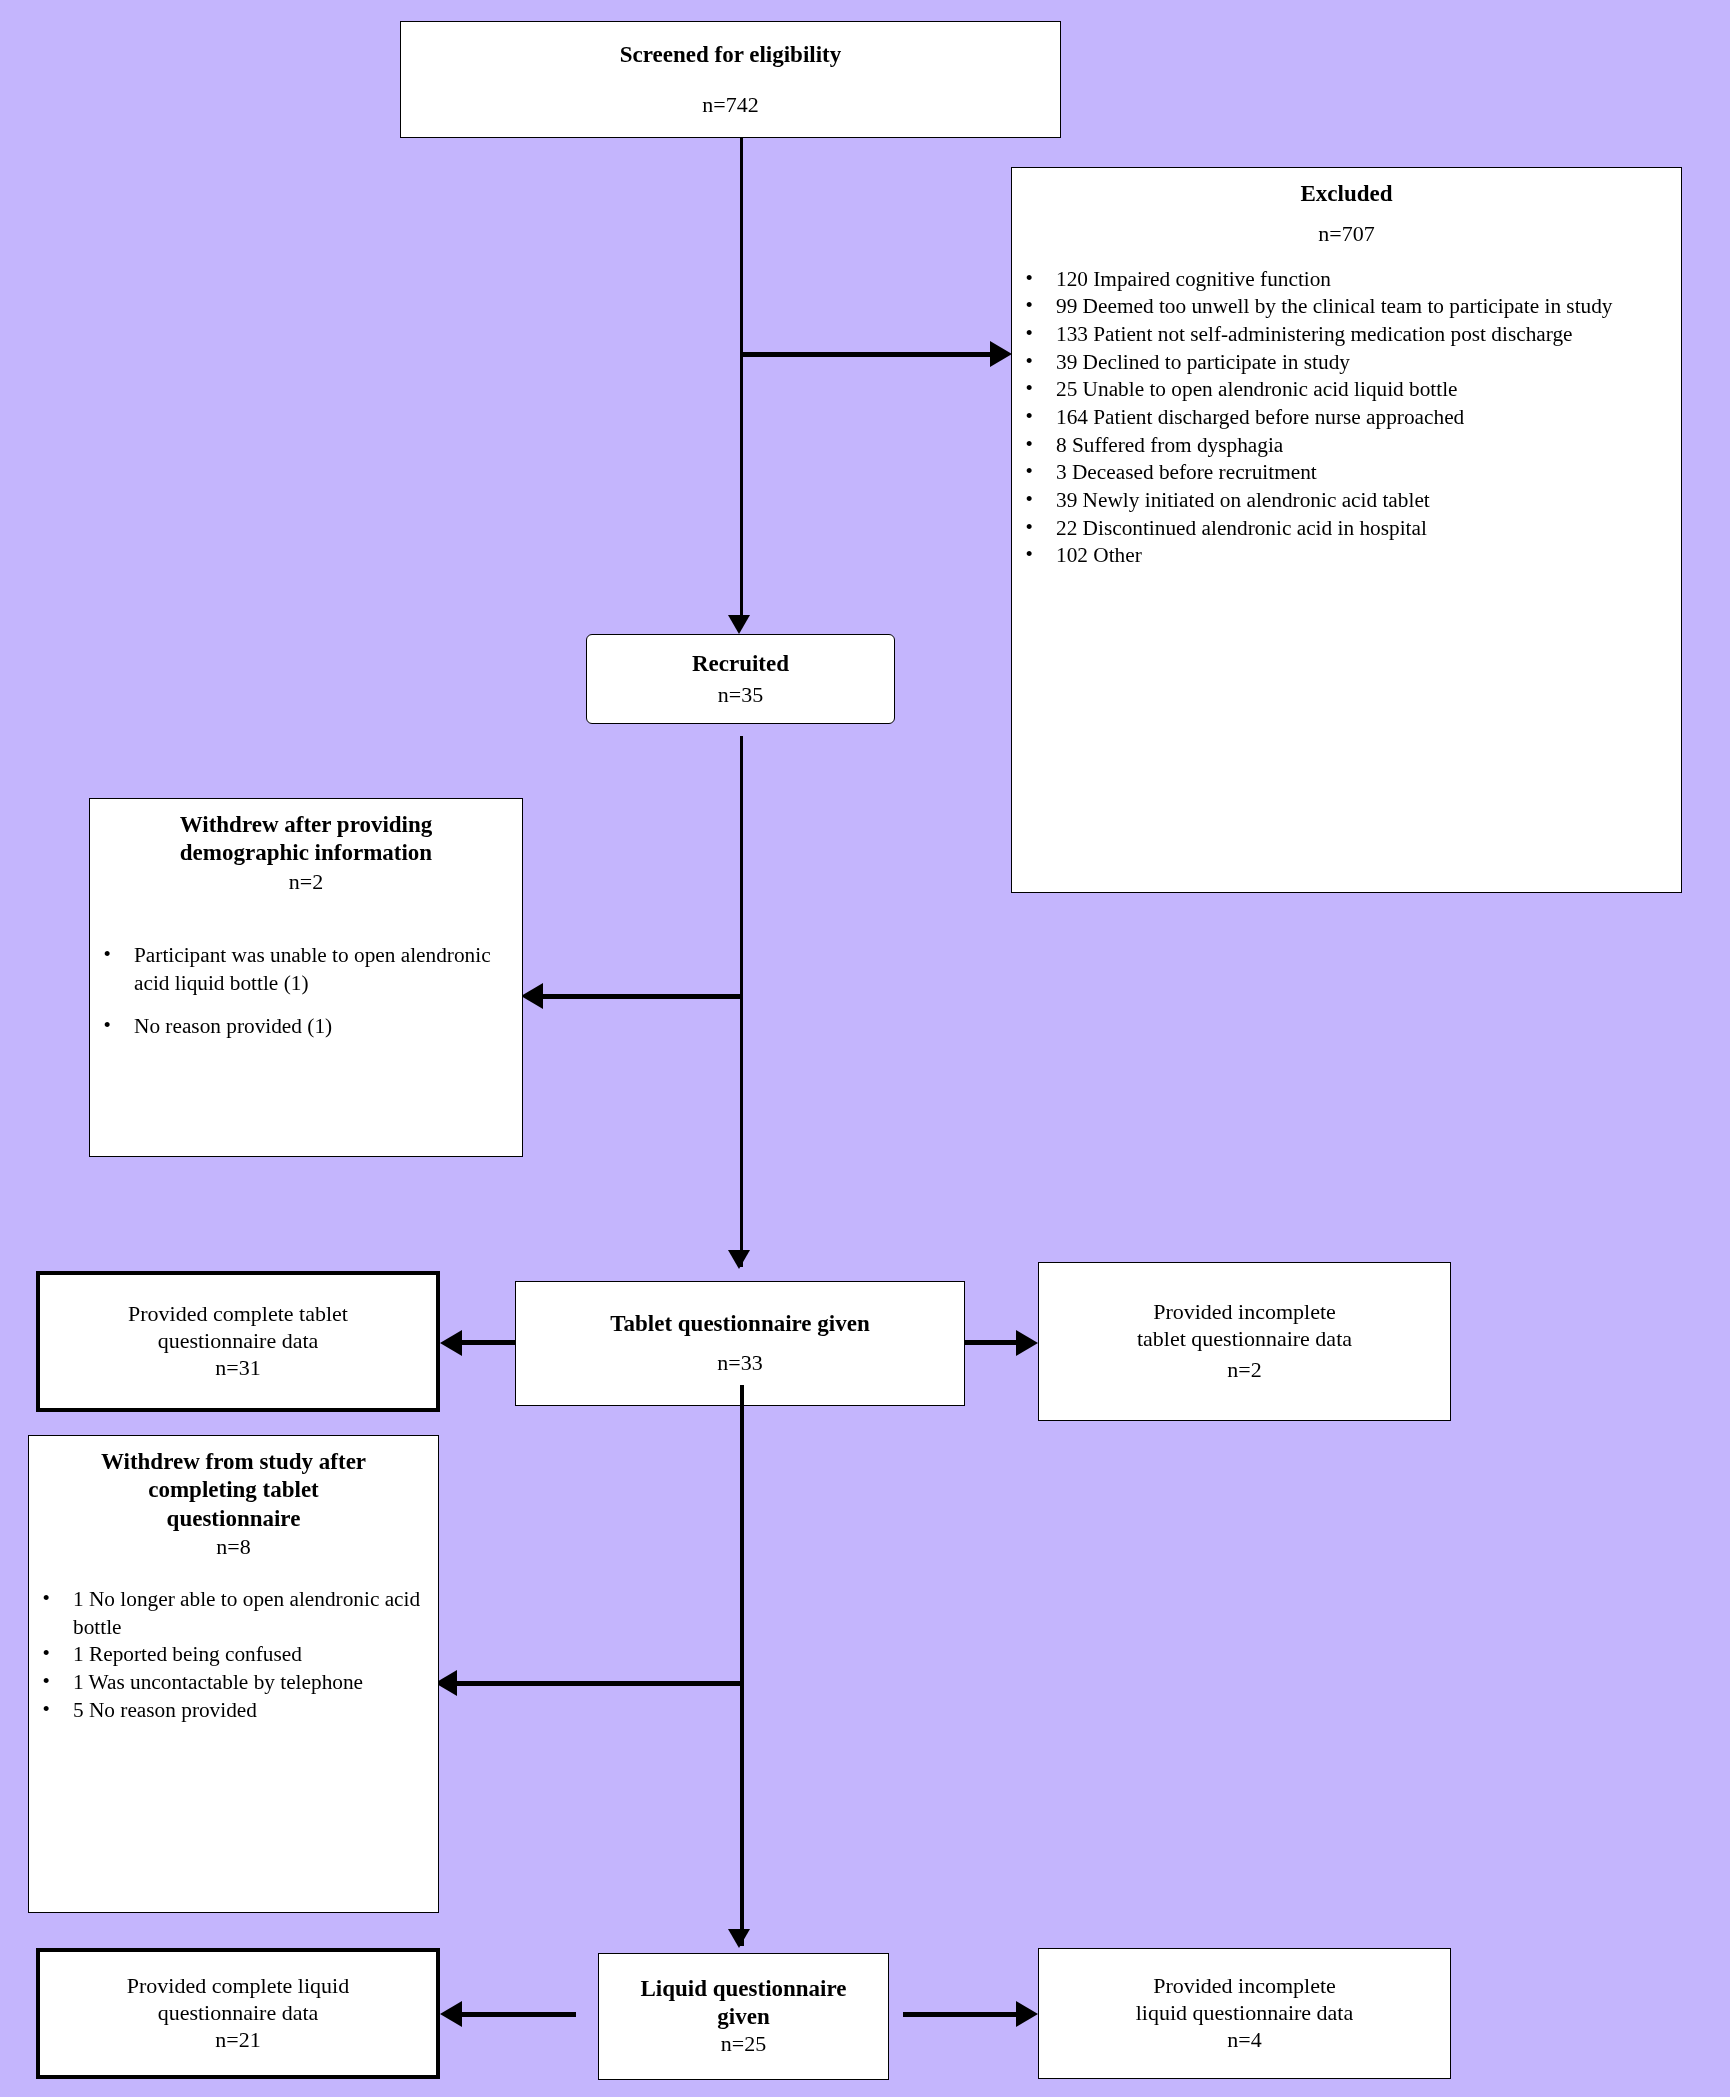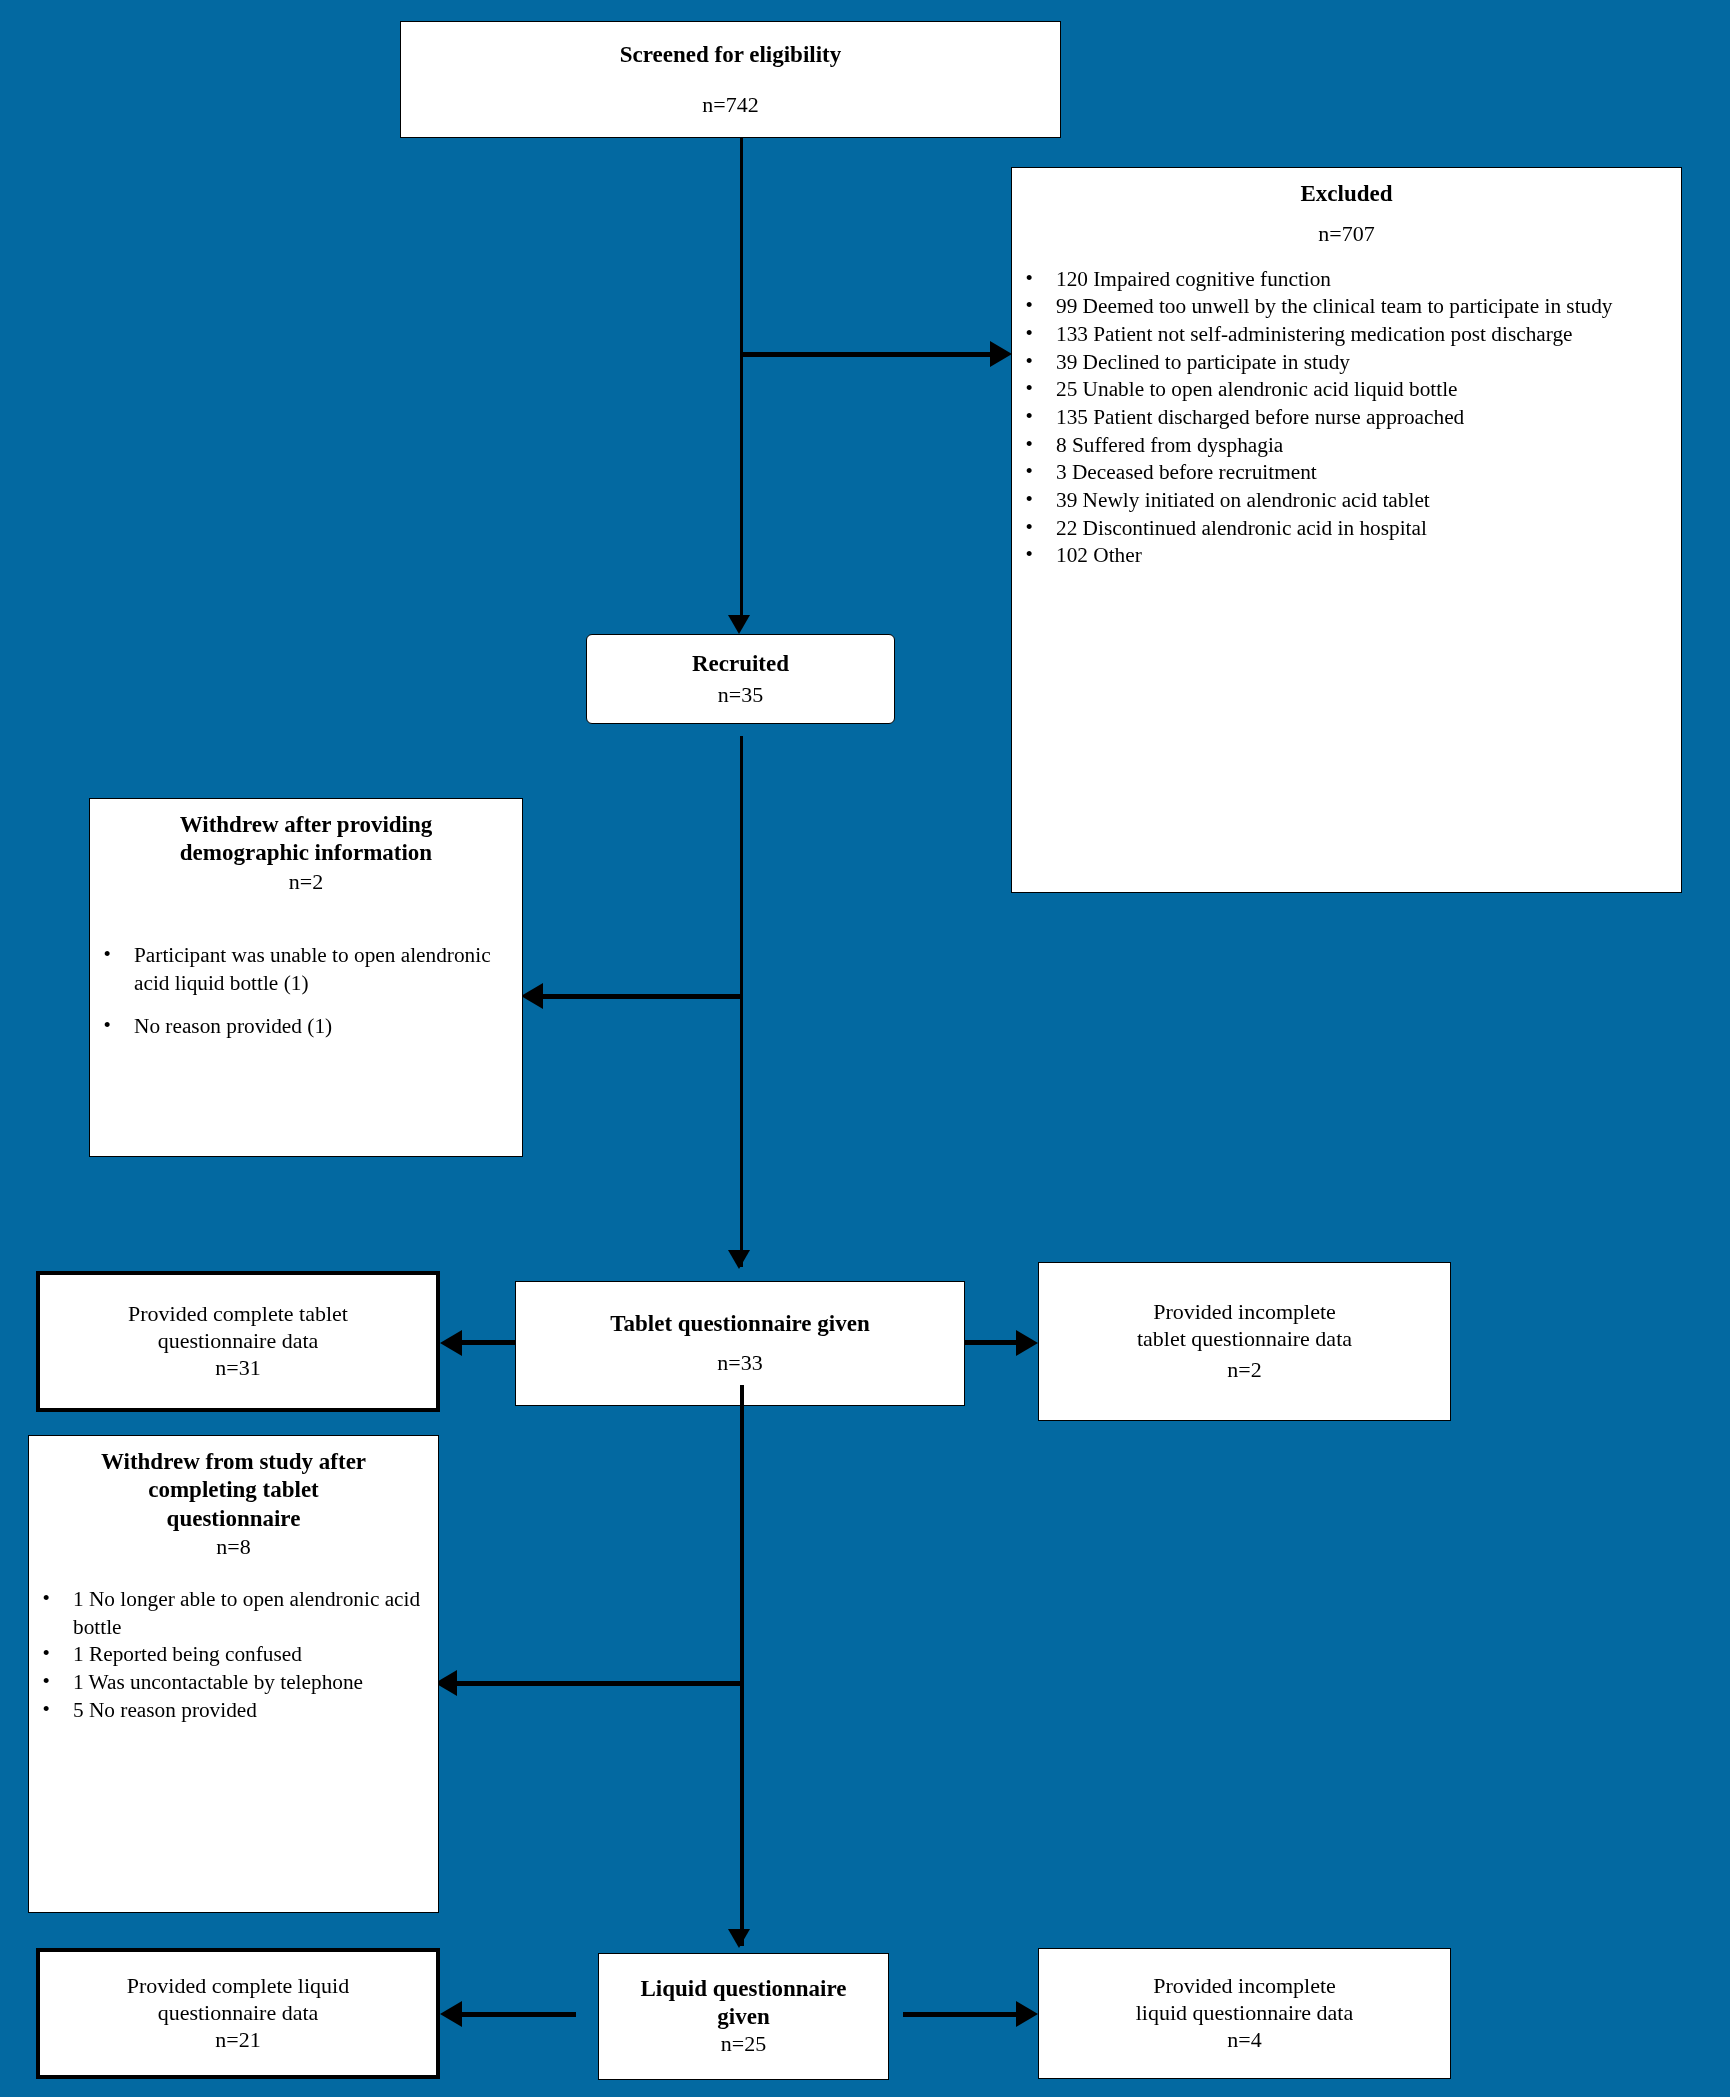--- a/index.html
+++ b/index.html
@@ -4,21 +4,21 @@
 <style>
   html, body {
     margin: 0;
     padding: 0;
     background: #ffffff;
   }
   #canvas {
     position: relative;
     width: 1731px;
     height: 2097px;
-    background: #0369a1;
+    background: #c4b5fd;
     font-family: "Liberation Serif", "DejaVu Serif", serif;
     color: #000000;
     overflow: hidden;
   }
   .box {
     position: absolute;
     box-sizing: border-box;
     border: 1.8px solid #000;
     background: #fff;
     display: flex;
@@ -143,21 +143,21 @@
     <div class="hdr">Excluded</div>
     <div class="gap-md"></div>
     <div class="hdr hdr-n" style="padding-top:0;">n=707</div>
     <div class="gap-md"></div>
     <ul class="bullets tight" style="margin-top:6.4px;">
       <li>120 Impaired cognitive function</li>
       <li>99 Deemed too unwell by the clinical team to participate in study</li>
       <li>133 Patient not self-administering medication post discharge</li>
       <li>39 Declined to participate in study</li>
       <li>25 Unable to open alendronic acid liquid bottle</li>
-      <li>135 Patient discharged before nurse approached</li>
+      <li>164 Patient discharged before nurse approached</li>
       <li>8 Suffered from dysphagia</li>
       <li>3 Deceased before recruitment</li>
       <li>39 Newly initiated on alendronic acid tablet</li>
       <li>22 Discontinued alendronic acid in hospital</li>
       <li>102 Other</li>
     </ul>
   </div>
 
   <div class="box center-pad" style="left:586px; top:634px; width:309px; height:90px;border-radius:6px;">
     <div class="title-lg">Recruited</div>

